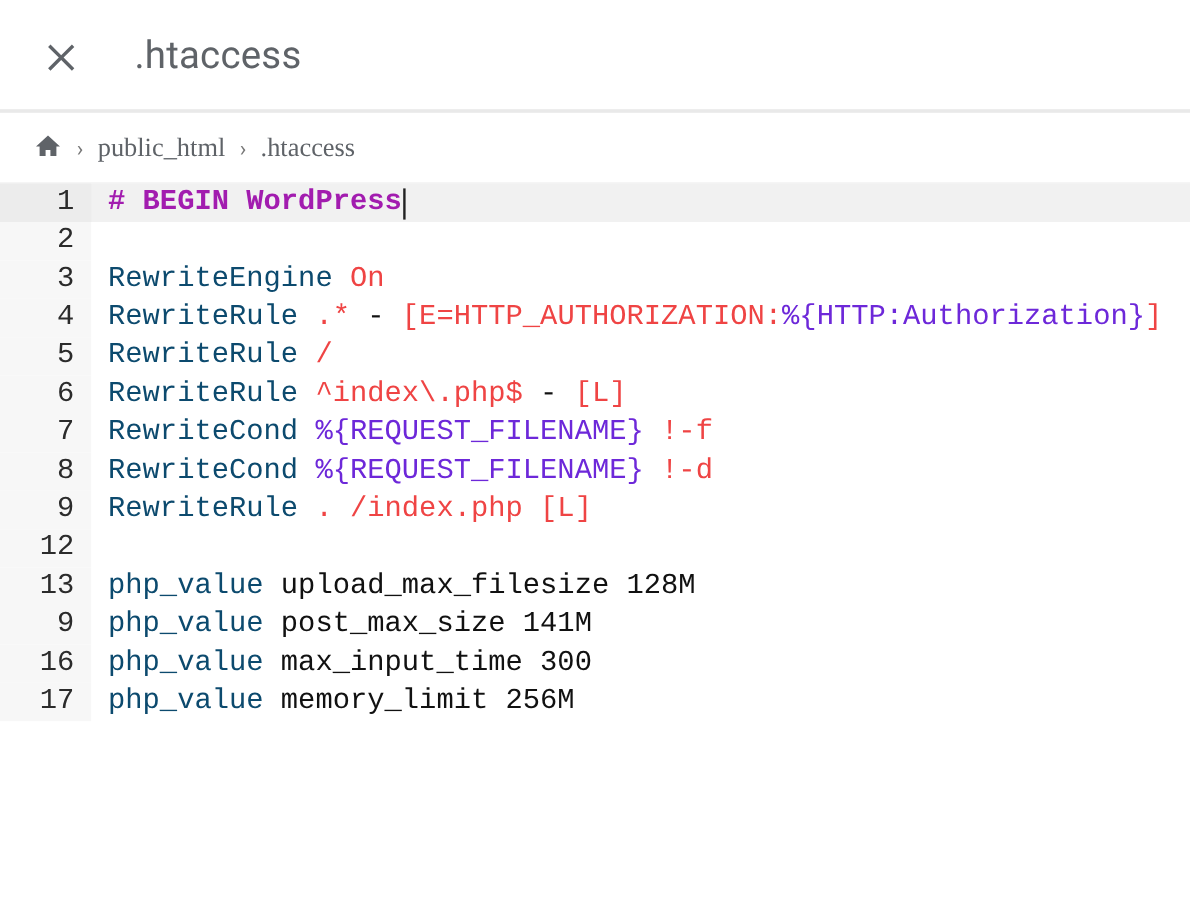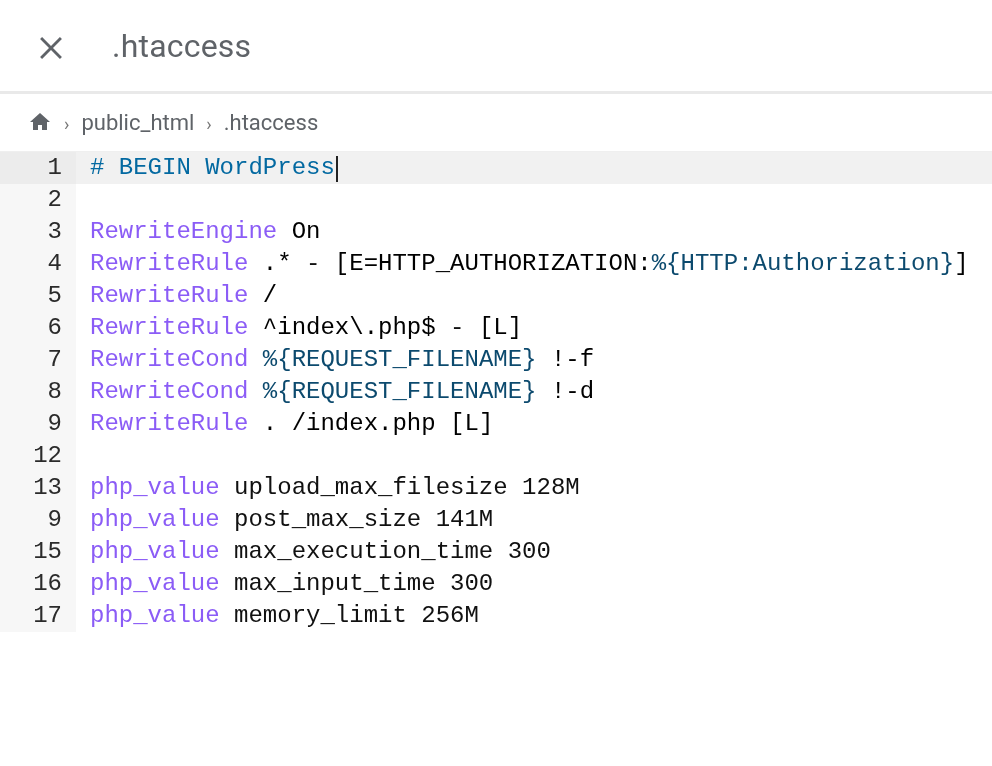--- a/index.html
+++ b/index.html
@@ -47,21 +47,21 @@
     display: block;
     position: relative;
     top: -1px;
   }
   .breadcrumb .chev {
     font-size: 18px;
     color: #777;
     position: relative;
     top: 1px;
   }
-  .crumb-text { color: #5f6368; }
+  .crumb-text { color: #5f6368; font-family: Liberation Serif, serif; }
 
   .editor {
     position: relative;
     font-family: "SF Mono", Menlo, Consolas, "Liberation Mono", monospace;
     font-size: 24px;
     line-height: 32px;
   }
   .code-line {
     display: flex;
     align-items: flex-start;
@@ -78,24 +78,24 @@
     font-family: inherit;
   }
   .code-line.active .gutter { background: #ececec; }
   .code-content {
     flex: 1 1 auto;
     padding-left: 14px;
     white-space: pre;
     font-family: inherit;
   }
 
-  .tok-comment   { color: #0369a1; }
-  .tok-directive { color: #8b5cf6; }
-  .tok-server    { color: #000000; }
-  .tok-var       { color: #0c4a6e; }
+  .tok-comment   { color: #a21caf; font-weight: bold; }
+  .tok-directive { color: #0c4a6e; }
+  .tok-server    { color: #ef4444; }
+  .tok-var       { color: #6d28d9; }
   .tok-default   { color: #111; }
 
   .cursor {
     display: inline-block;
     width: 2px;
     height: 26px;
     background: #222;
     vertical-align: text-top;
     margin-left: 1px;
     position: relative;
@@ -169,24 +169,20 @@
     </div>
     <div class="code-line">
       <span class="gutter">13</span>
       <span class="code-content"><span class="tok-directive">php_value</span><span class="tok-default"> upload_max_filesize 128M</span></span>
     </div>
     <div class="code-line">
       <span class="gutter">9</span>
       <span class="code-content"><span class="tok-directive">php_value</span><span class="tok-default"> post_max_size 141M</span></span>
     </div>
     <div class="code-line">
-      <span class="gutter">15</span>
-      <span class="code-content"><span class="tok-directive">php_value</span><span class="tok-default"> max_execution_time 300</span></span>
-    </div>
-    <div class="code-line">
       <span class="gutter">16</span>
       <span class="code-content"><span class="tok-directive">php_value</span><span class="tok-default"> max_input_time 300</span></span>
     </div>
     <div class="code-line">
       <span class="gutter">17</span>
       <span class="code-content"><span class="tok-directive">php_value</span><span class="tok-default"> memory_limit 256M</span></span>
     </div>
   </div>
 
 </body></html>

